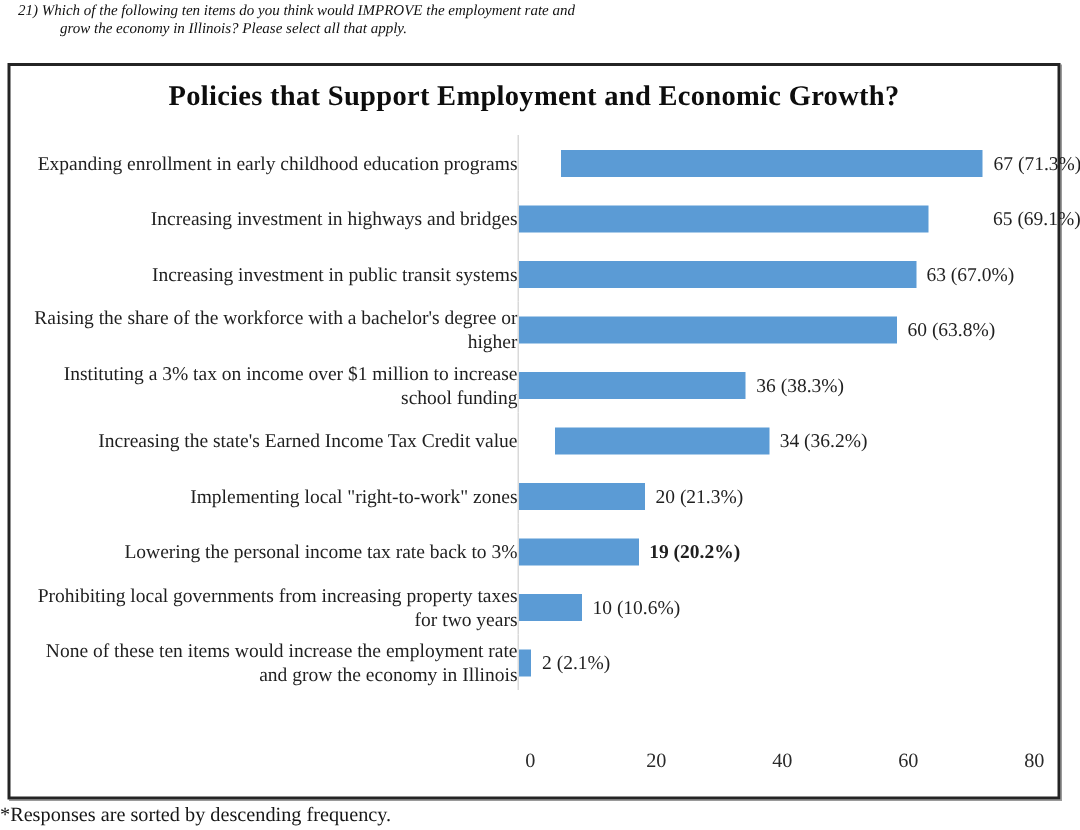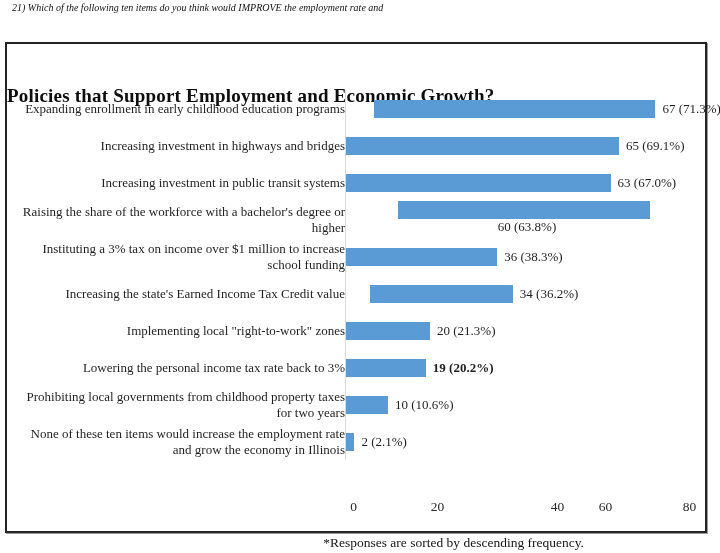--- a/index.html
+++ b/index.html
@@ -32,25 +32,25 @@
     left: 5px; top: 42px;
     width: 698px; height: 487px;
     border: 2px solid #242424;
     box-shadow: 1px 1px 0 #9a9a9a;
     background: #ffffff;
   }
   .chart-title {
     position: absolute;
     top: 10px; left: 0;
     width: 100%;
+    text-align: center;
     font-weight: bold;
     font-size: 19px;
     color: #0d0d0d;
     letter-spacing: 0.2px;
-    margin-top: 31px;
   }
 
   
   .chart-rows {
     position: absolute;
     top: 46px; left: 5px; right: 4px;
   }
   .row { display: flex; height: 37px; align-items: center; }
   .cat {
     width: 333px;
@@ -88,61 +88,62 @@
     transform: translateX(-50%);
     font-size: 13.5px;
     color: #2a2a2a;
   }
 
   
   .footnote {
     position: absolute;
     top: 535px; left: 0;
     width: 584px;
-    text-align: right;
+    text-align: left;
     font-size: 13.5px;
     color: #161616;
   }
 </style>
 </head>
 <body>
 
 <div class="page">
 
   <div class="question">
     <div class="q-line1">21) Which of the following ten items do you think would IMPROVE the employment rate and</div>
+    <div class="q-line2">grow the economy in Illinois? Please select all that apply.</div>
   </div>
 
   <div class="chart-box">
     <div class="chart-title">Policies that Support Employment and Economic Growth?</div>
     <div class="chart-rows">
         <div class="row">
           <div class="cat">Expanding enrollment in early childhood education programs</div>
           <div class="barzone" style="border-left-color: rgb(217, 217, 217); padding-left: 28px;">
             <div class="bar" style="width: 281.4px; background: rgb(91, 155, 213);"></div>
             <div class="val">67 (71.3%)</div>
           </div>
         </div>
         <div class="row">
           <div class="cat">Increasing investment in highways and bridges</div>
-          <div class="barzone" style="border-left-color: rgb(217, 217, 217);">
+          <div class="barzone" style="border-left-color: rgb(217, 217, 217); gap: 36px;">
             <div class="bar" style="width: 273px; background: rgb(91, 155, 213);"></div>
             <div class="val">65 (69.1%)</div>
           </div>
         </div>
         <div class="row">
           <div class="cat">Increasing investment in public transit systems</div>
           <div class="barzone" style="border-left-color: rgb(217, 217, 217);">
             <div class="bar" style="width: 264.6px; background: rgb(91, 155, 213);"></div>
             <div class="val">63 (67.0%)</div>
           </div>
         </div>
         <div class="row">
           <div class="cat">Raising the share of the workforce with a bachelor's degree or higher</div>
-          <div class="barzone" style="border-left-color: rgb(217, 217, 217); flex-direction: column;">
+          <div class="barzone" style="border-left-color: rgb(217, 217, 217);">
             <div class="bar" style="width: 252px; background: rgb(91, 155, 213);"></div>
             <div class="val">60 (63.8%)</div>
           </div>
         </div>
         <div class="row">
           <div class="cat">Instituting a 3% tax on income over $1 million to increase school funding</div>
           <div class="barzone" style="border-left-color: rgb(217, 217, 217);">
             <div class="bar" style="width: 151.2px; background: rgb(91, 155, 213);"></div>
             <div class="val">36 (38.3%)</div>
           </div>
@@ -162,38 +163,38 @@
           </div>
         </div>
         <div class="row">
           <div class="cat">Lowering the personal income tax rate back to 3%</div>
           <div class="barzone" style="border-left-color: rgb(217, 217, 217); font-weight: bold;">
             <div class="bar" style="width: 79.8px; background: rgb(91, 155, 213);"></div>
             <div class="val">19 (20.2%)</div>
           </div>
         </div>
         <div class="row">
-          <div class="cat">Prohibiting local governments from childhood property taxes for two years</div>
+          <div class="cat">Prohibiting local governments from increasing property taxes for two years</div>
           <div class="barzone" style="border-left-color: rgb(217, 217, 217);">
             <div class="bar" style="width: 42px; background: rgb(91, 155, 213);"></div>
             <div class="val">10 (10.6%)</div>
           </div>
         </div>
         <div class="row">
           <div class="cat">None of these ten items would increase the employment rate and grow the economy in Illinois</div>
           <div class="barzone" style="border-left-color: rgb(217, 217, 217);">
             <div class="bar" style="width: 8.4px; background: rgb(91, 155, 213);"></div>
             <div class="val">2 (2.1%)</div>
           </div>
         </div>
       </div>
     <div class="ticks">
         <span class="tick" style="left: 341.5px;">0</span>
         <span class="tick" style="left: 425.5px;">20</span>
-        <span class="tick" style="left: 509.5px; margin-left: 36px;">40</span>
+        <span class="tick" style="left: 509.5px;">40</span>
         <span class="tick" style="left: 593.5px;">60</span>
         <span class="tick" style="left: 677.5px;">80</span>
       </div>
   </div>
 
   <div class="footnote">*Responses are sorted by descending frequency.</div>
 
 </div>
 
 </body></html>

